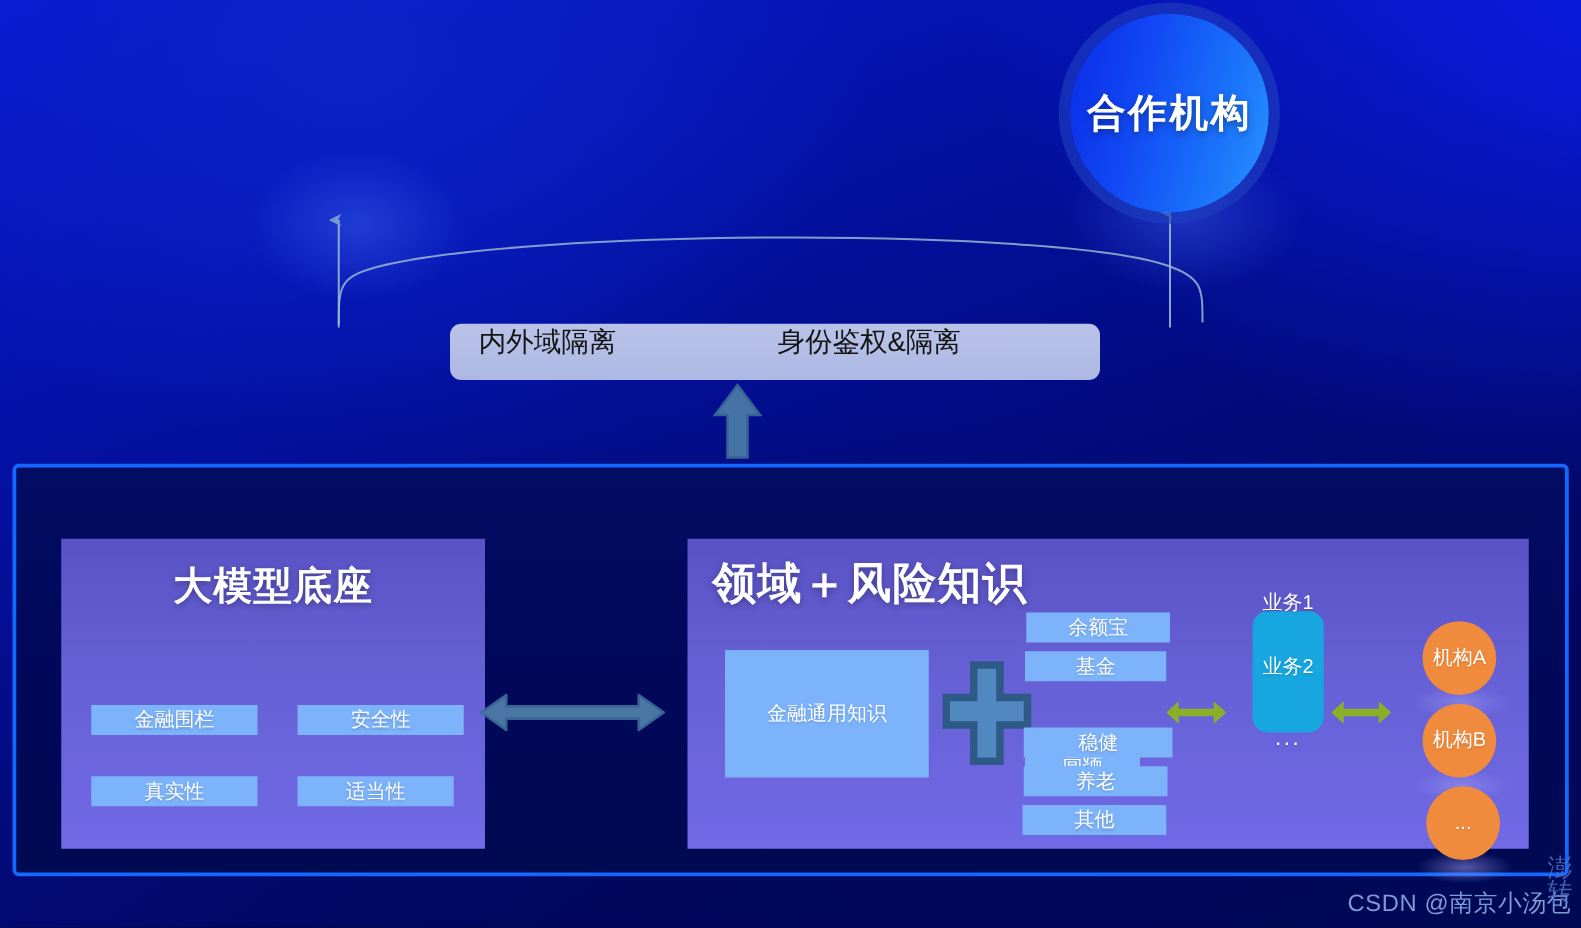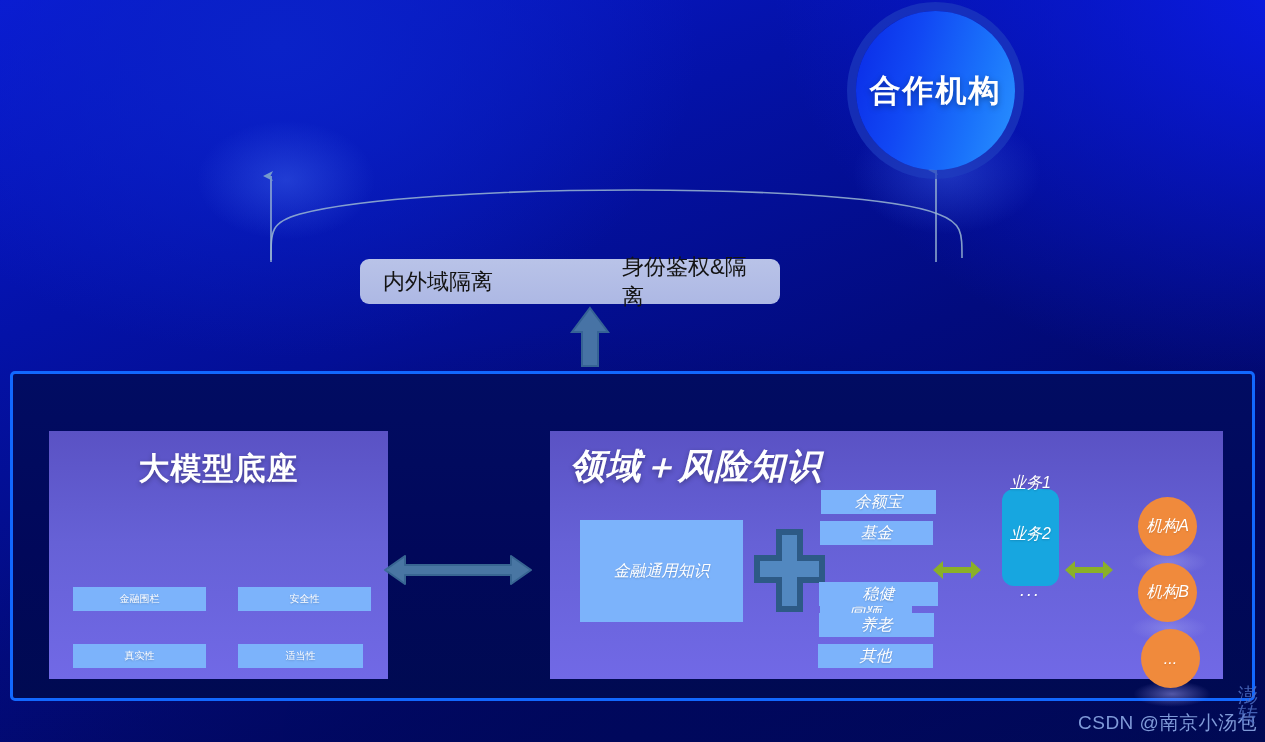--- a/index.html
+++ b/index.html
@@ -85,27 +85,27 @@
     position: absolute;
     left: 0; top: 0;
     width: 1265px; height: 742px;
     pointer-events: none;
   }
 
   
   #banner {
     position: absolute;
     left: 360px; top: 259px;
-    width: 420px; height: 45px;
+    width: 520px; height: 45px;
     border-radius: 9px;
     background: linear-gradient(180deg, #b9c3e8 0%, #adb8e4 100%);
     color: #141414;
     font-size: 22px;
     display: flex;
-    align-items: center;
+    align-items: flex-start;
     box-sizing: border-box;
     padding: 0 12px;
   }
   #banner .seg-a { width: 250px; padding-left: 11px; box-sizing: border-box; }
   #banner .seg-b { flex: 1; }
 
   
   #container {
     position: absolute;
     left: 10px; top: 371px;
@@ -119,21 +119,21 @@
   .panel {
     position: absolute;
     background: linear-gradient(180deg, #5a52c4 0%, #6661d6 45%, #7169e6 100%);
   }
   #panel-foundation {
     left: 36px; top: 57px;
     width: 339px; height: 248px;
   }
   #panel-knowledge {
     left: 537px; top: 57px;
-    width: 673px; height: 248px; font-style: italic;
+    width: 673px; height: 248px;
   }
 
   .panel-title {
     color: #ffffff;
     font-weight: bold;
     text-shadow: 0 2px 5px rgba(0,0,0,0.3);
     position: absolute;
   }
   #foundation-title {
     left: 0; top: 17px;
@@ -146,27 +146,26 @@
     left: 20px; top: 12px;
     font-size: 35px;
     letter-spacing: 1px;
   }
 
   
   .chip {
     position: absolute;
     background: #7cb3fb;
     color: #ffffff;
-    font-size: 10px;
+    font-size: 16px;
     display: flex;
     align-items: center;
     justify-content: center;
     height: 24px;
     text-shadow: 0 1px 2px rgba(0,0,0,0.20);
-    margin-top: 23px;
   }
   #chip-0 { left: 24px;  top: 133px; width: 133px; }
   #chip-1 { left: 189px; top: 133px; width: 133px; }
   #chip-2 { left: 24px;  top: 190px; width: 133px; }
   #chip-3 { left: 189px; top: 190px; width: 125px; }
 
   
   #knowledge-base {
     position: absolute;
     left: 30px; top: 89px;

